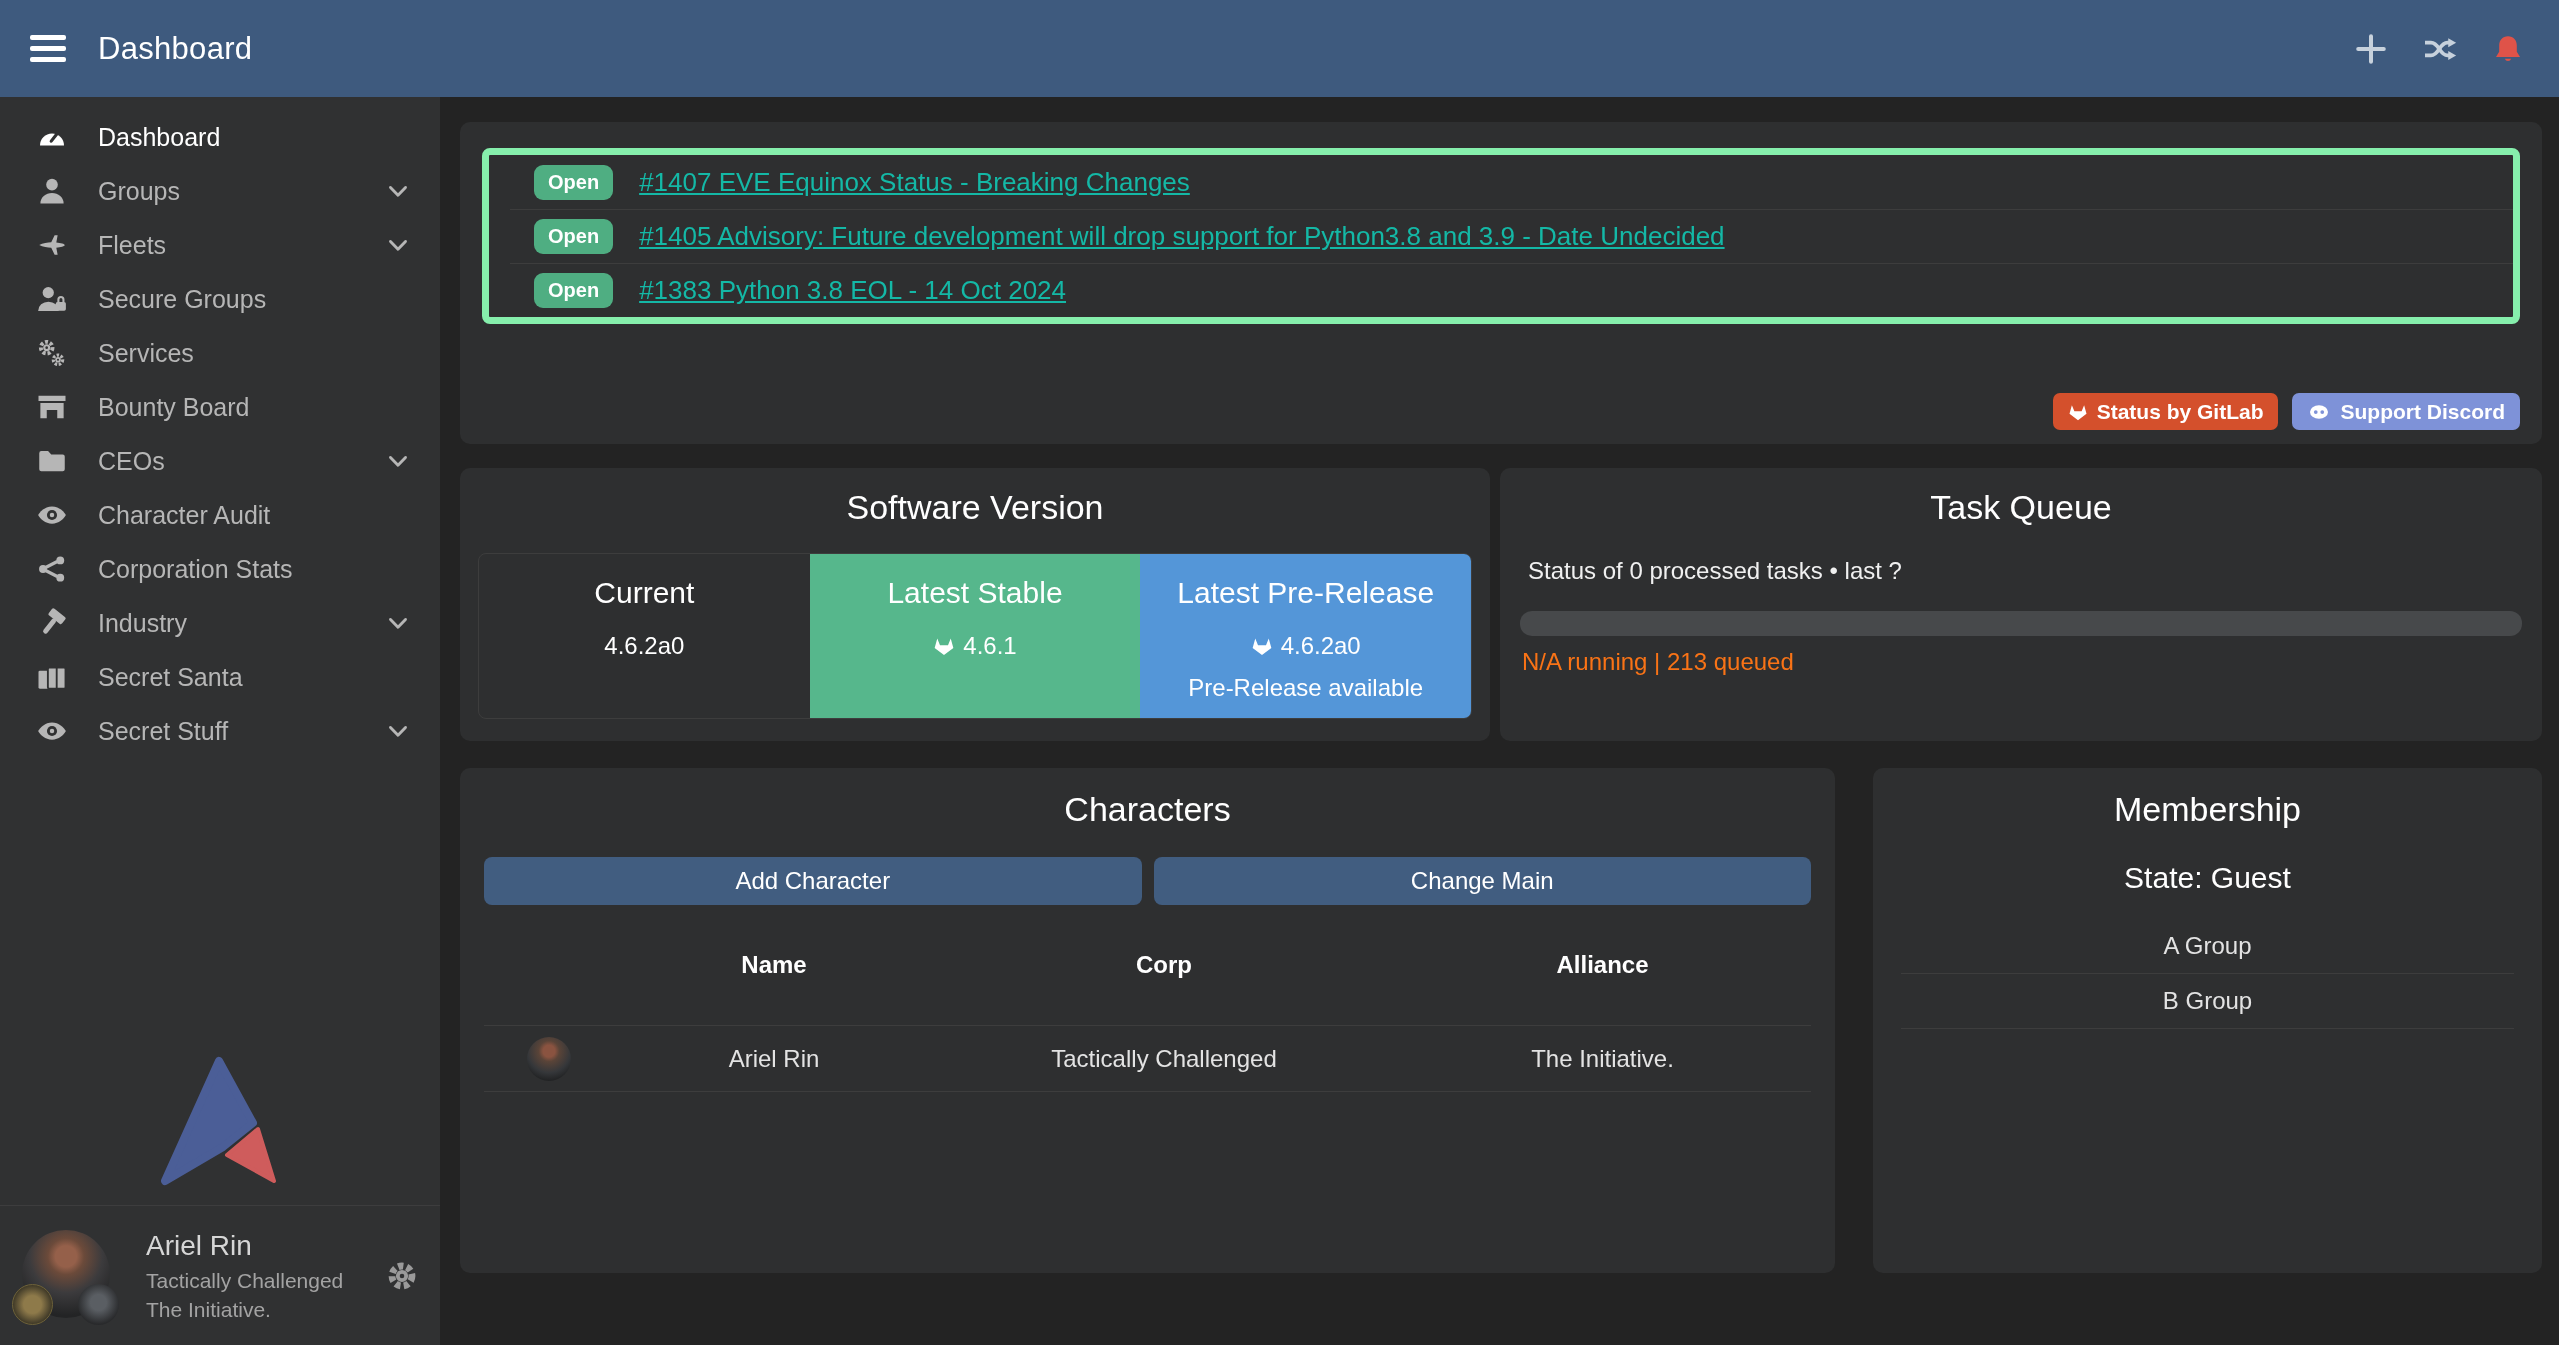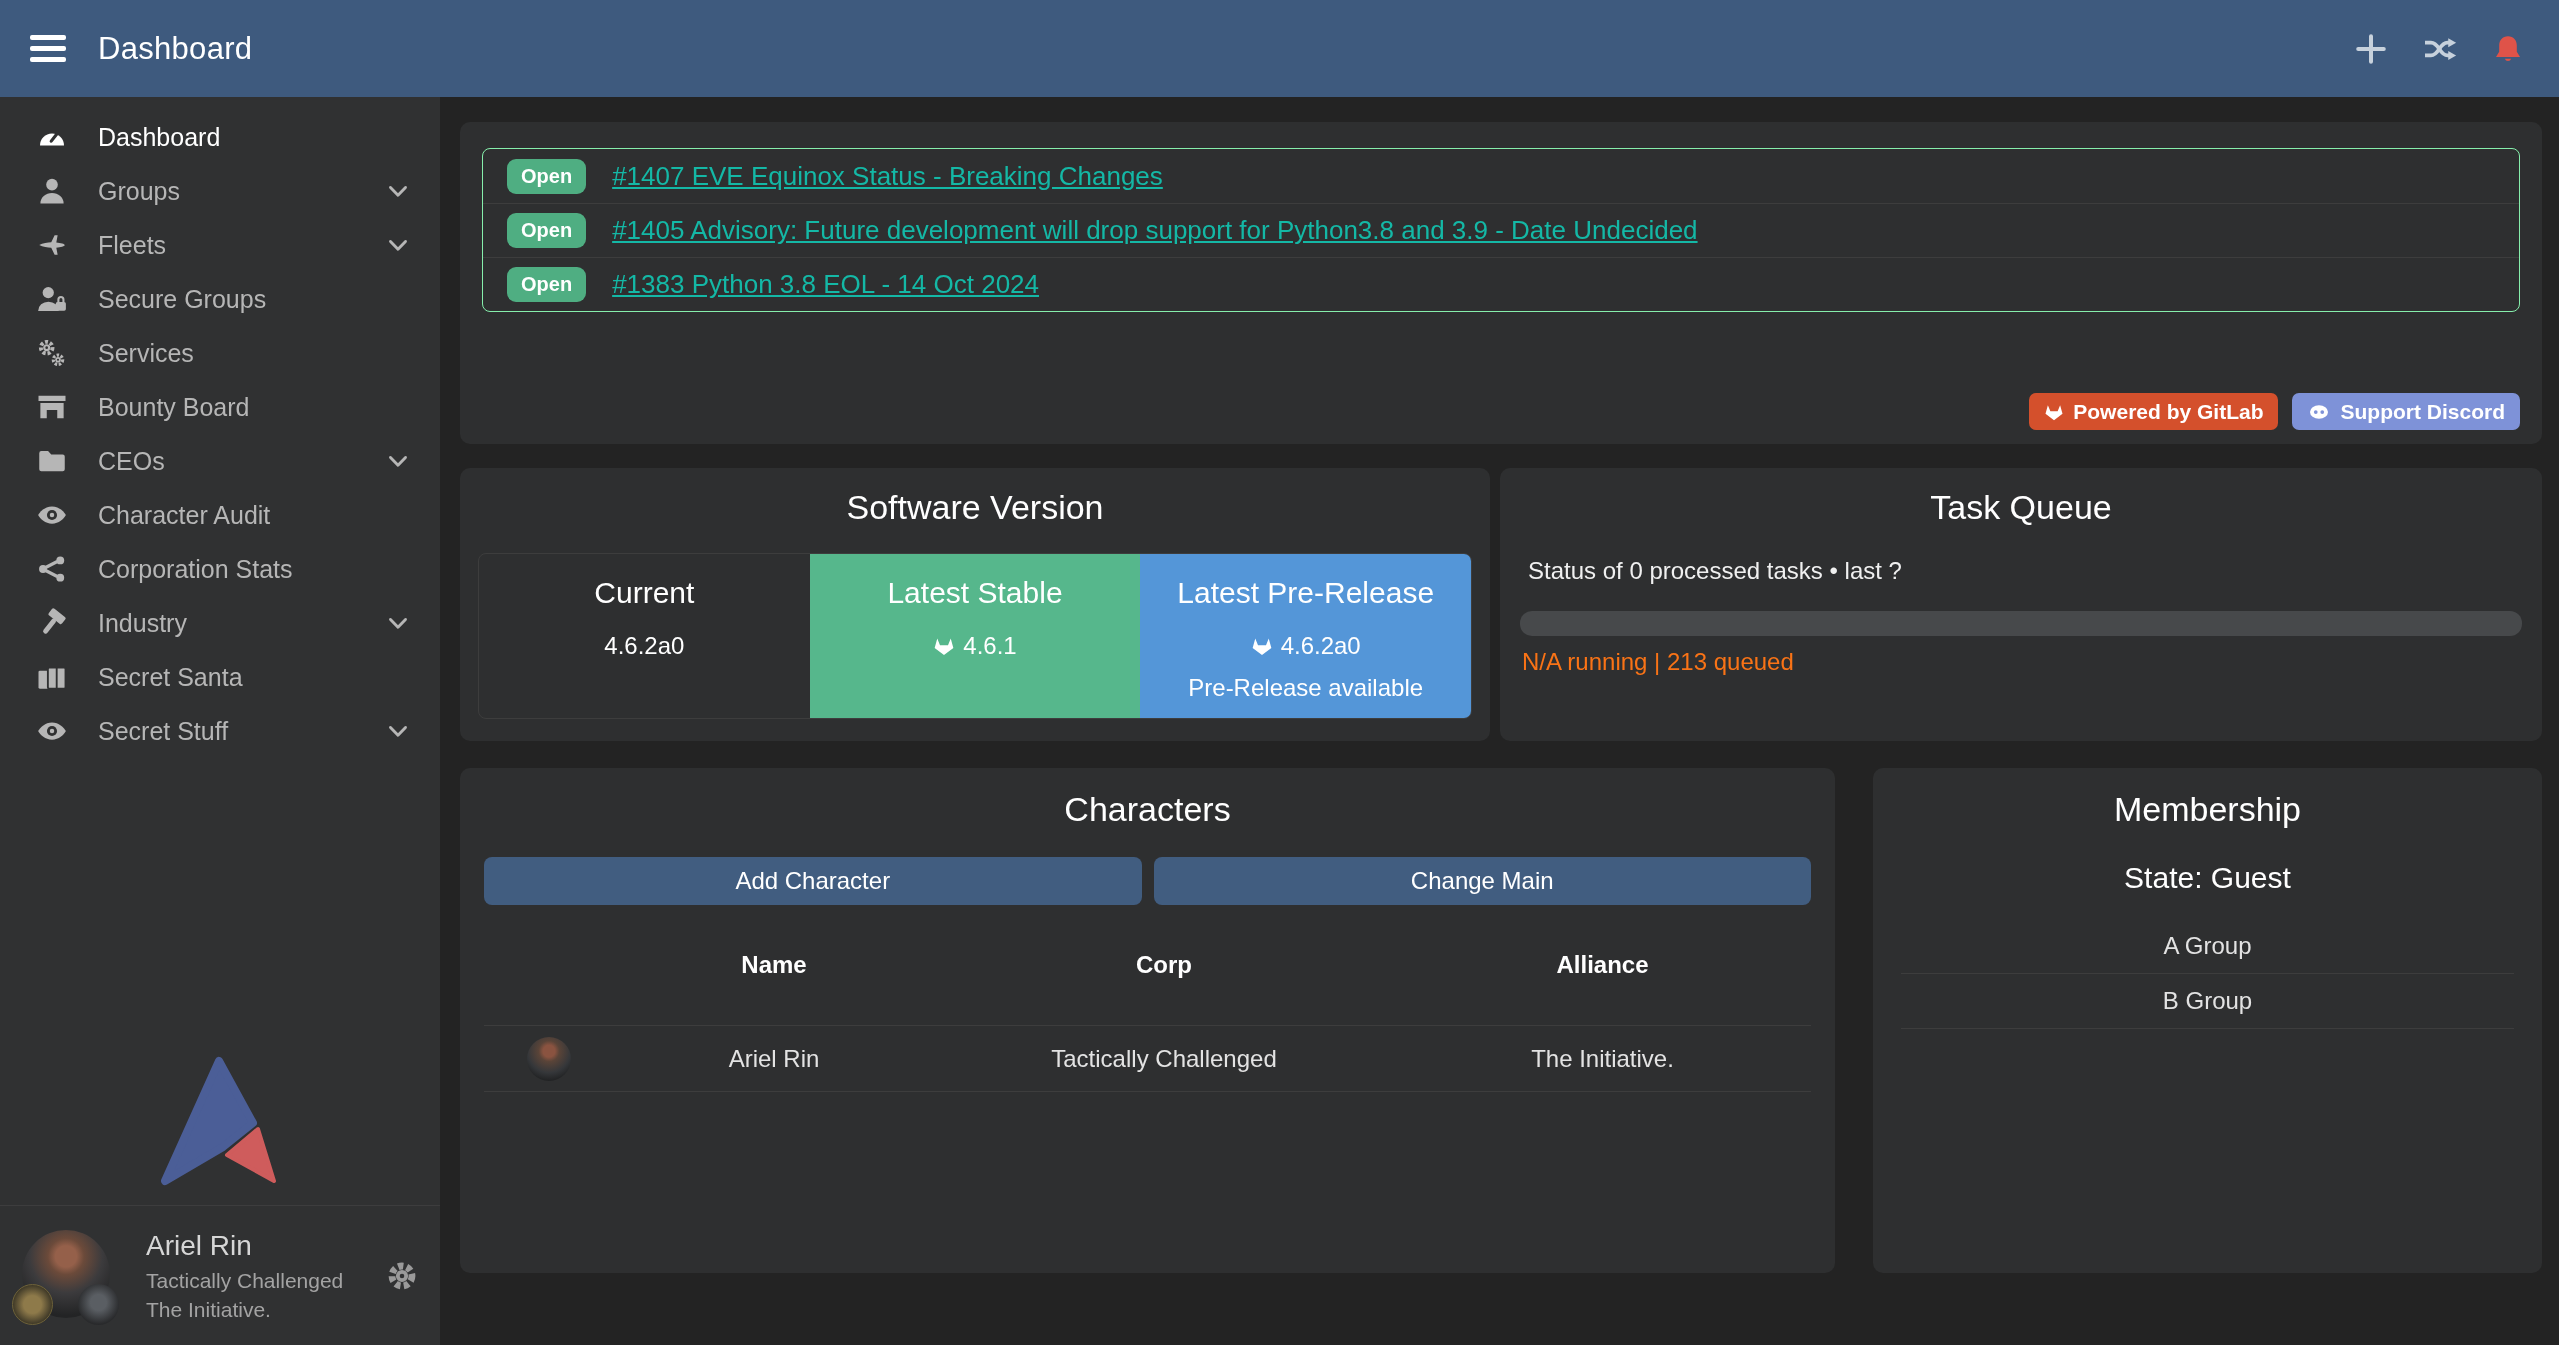--- a/index.html
+++ b/index.html
@@ -61,21 +61,21 @@
   .user-alliance { font-size:21px; color:#a3a3a3; margin-top:5px; }
   .user-gear { margin-left:auto; color:#9a9a9a; cursor:pointer; }
 
   
   .card { position:absolute; background:#2e2f30; border-radius:10px; }
   .card-title { text-align:center; font-size:34px; color:#ffffff; font-weight:400; }
 
   
   .card-notifications { left:460px; top:122px; width:2082px; height:322px; }
   .card-notifications .card-title { margin-top:22px; }
-  .notif-list { margin:26px 22px 8px 22px; border:1px solid #86efac; border-radius:8px; }
+  .notif-list { margin:26px 22px 8px 22px; border:7px solid #86efac; border-radius:8px;padding-left:21px; }
   .notif-row { height:54px; display:flex; align-items:center; padding-left:24px; }
   .notif-row + .notif-row { border-top:1px solid #3d3d3d; }
   .badge-open {
     background:#4fae82; color:#fff; font-size:20px; font-weight:bold;
     padding:6px 14px; border-radius:9px; margin-right:26px; flex:none;
   }
   .notif-link { color:#14b8a6; font-size:26px; text-decoration:underline; cursor:pointer; }
   .notif-footer { position:absolute; right:22px; bottom:14px; display:flex; gap:14px; }
   .ext-badge {
     height:37px; border-radius:7px; display:flex; align-items:center; gap:9px;
@@ -408,21 +408,21 @@
       <a class="notif-link">#1383 Python 3.8 EOL - 14 Oct 2024</a>
     </div>
   </div>
   <div class="notif-footer">
     <div class="ext-badge ext-gitlab">
       <span>
           <svg width="20" height="20">
             <use href="#i-gitlab"></use>
           </svg>
         </span>
-      <span>Powered by GitLab</span>
+      <span>Status by GitLab</span>
     </div>
     <div class="ext-badge ext-discord">
       <span>
         <svg width="24" height="20" viewBox="0 0 16 16">
           <ellipse cx="8" cy="8" rx="7.2" ry="5.4" fill="#ffffff"></ellipse>
           <circle class="discord-eye" cx="5.4" cy="8" r="1.5"></circle>
           <circle class="discord-eye" cx="10.6" cy="8" r="1.5"></circle>
         </svg>
       </span>
       <span>Support Discord</span>

